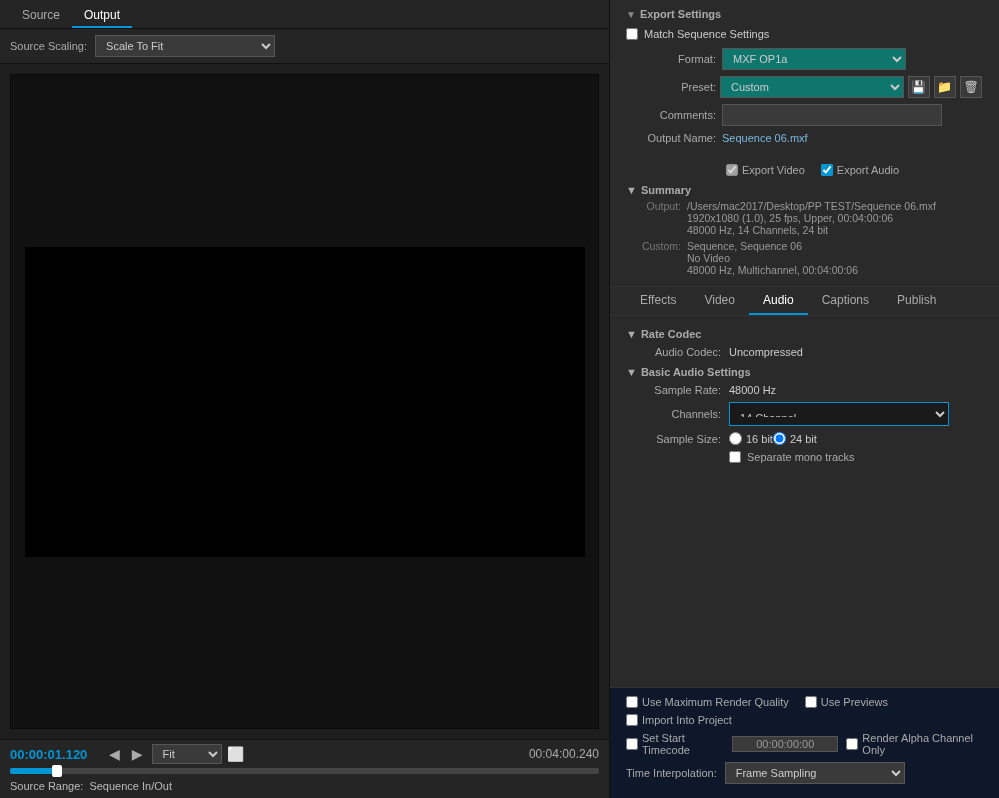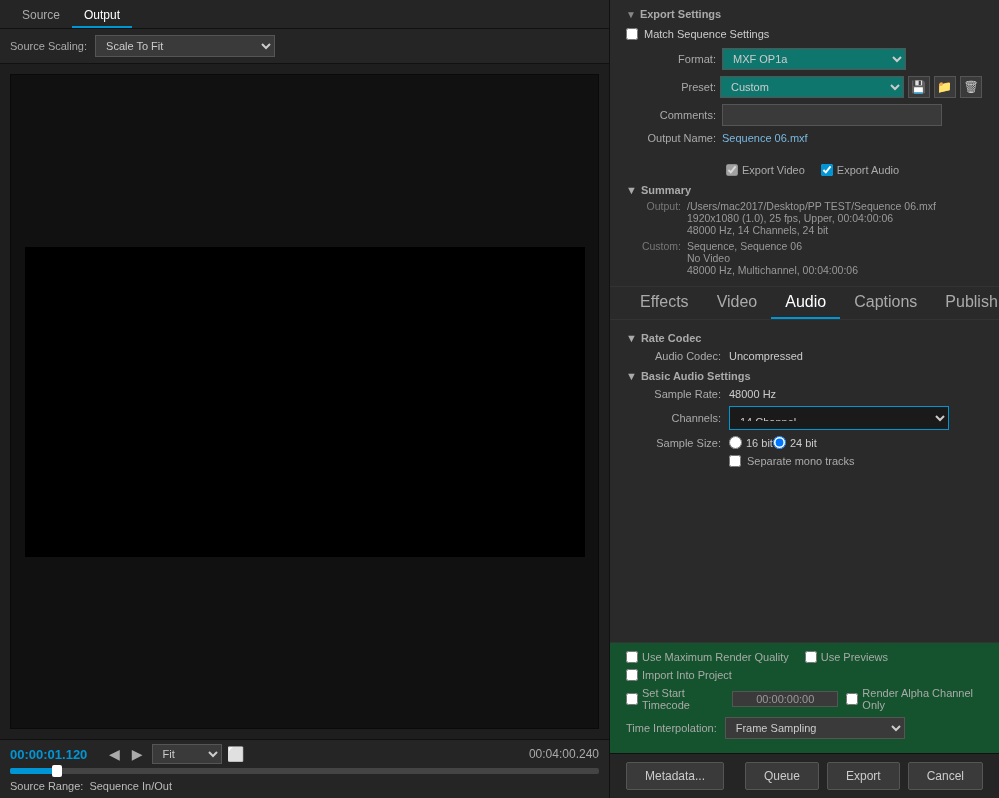--- a/index.html
+++ b/index.html
@@ -346,21 +346,21 @@
     .inner-tabs {
       display: flex;
       flex-direction: row;
       border-bottom: 1px solid #333;
       padding: 0 16px;
       background: #2a2a2a;
     }
     .inner-tab {
       padding: 6px 14px;
       color: #aaa;
-      font-size: 16px;
+      font-size: 12px;
       cursor: pointer;
     }
     .inner-tab.active {
       color: #fff;
       border-bottom: 2px solid #0096d6;
     }
 
     
     .audio-section {
       padding: 8px 16px;
@@ -433,21 +433,21 @@
       align-items: center;
       gap: 6px;
       padding-left: 103px;
       margin-bottom: 6px;
       font-size: 11px;
       color: #aaa;
     }
 
     
     .bottom-options {
-      background: #14532d;
+      background: #0f172a;
       padding: 8px 16px;
       border-top: 1px solid #333;
     }
     .bottom-options-row {
       display: flex;
       align-items: center;
       gap: 16px;
       margin-bottom: 6px;
       font-size: 11px;
     }
@@ -742,21 +742,13 @@
     <div class="interpolation-row">
       <label>Time Interpolation:</label>
       <select class="interpolation-select">
         <option>Frame Sampling</option>
         <option>Frame Blending</option>
         <option>Optical Flow</option>
       </select>
     </div>
   </div>
 
-  <div class="footer-buttons">
-    <button class="footer-btn">Metadata...</button>
-    <div class="footer-btn-right">
-      <button class="footer-btn">Queue</button>
-      <button class="footer-btn">Export</button>
-      <button class="footer-btn">Cancel</button>
-    </div>
-  </div>
 </div>
 
 </body></html>

